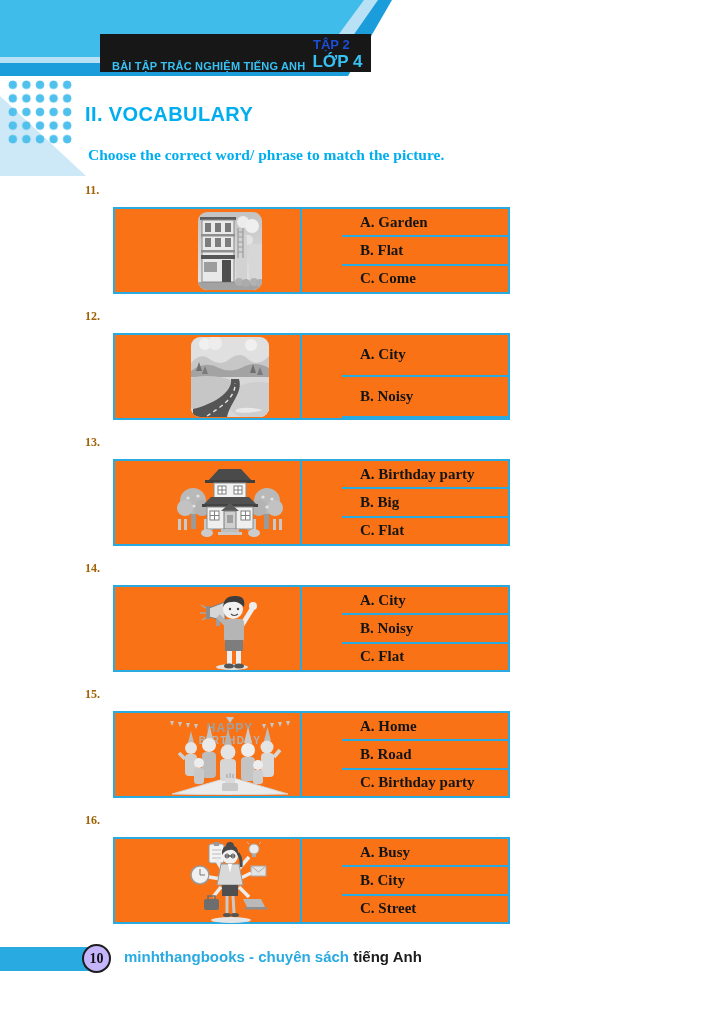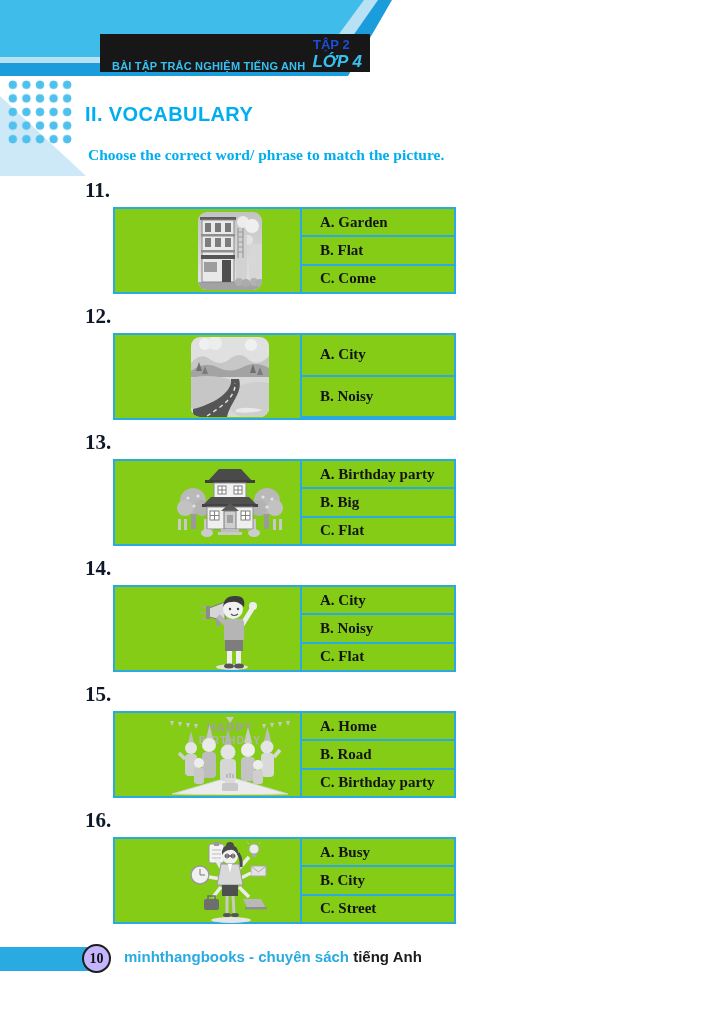--- a/index.html
+++ b/index.html
@@ -13,44 +13,44 @@
   .band-pale{width:390px;height:63px;background:#b9e1f6;
              clip-path:polygon(0 0,378px 0,334px 63px,0 63px);}
   .band-cyan{width:380px;height:57px;background:#3fbce9;
              clip-path:polygon(0 0,364px 0,322px 57px,0 57px);}
 
   .title-bar{position:absolute;left:82px;top:34px;height:38px;background:#171717;
              display:flex;align-items:flex-end;padding:0 8px 0 12px;gap:7px;margin-left:18px;}
   .series{font-family:"Liberation Sans",sans-serif;font-weight:bold;font-size:11px;
           color:#38c0f2;letter-spacing:.2px;white-space:nowrap;}
   .grade{font-family:"Liberation Sans",sans-serif;font-weight:bold;font-size:17px;
-         color:#38c0f2;white-space:nowrap;font-style:italic;}
+         color:#38c0f2;white-space:nowrap;}
   .volume{position:absolute;left:313px;top:37px;font-family:"Liberation Sans",sans-serif;
           font-weight:bold;font-size:13px;color:#1d4ed8;white-space:nowrap;}
   .endcap{position:absolute;left:352px;top:34px;width:9px;height:21px;background:#171717;
           transform:skewX(-25deg);}
 
   
   .wedge{position:absolute;left:0;top:96px;width:86px;height:80px;background:#cde8f7;
          clip-path:polygon(0 0,86px 80px,0 80px);}
   .dots{position:absolute;left:6px;top:78px;width:68px;height:68px;
         background-image:radial-gradient(circle,#4fc1ec 4px,transparent 4.6px);
         background-size:13.6px 13.6px;background-position:0 0;}
 
   
   .sec-title{position:absolute;left:85px;top:103px;font-family:"Liberation Sans",sans-serif;
              font-weight:800;font-size:20px;color:#00aeef;letter-spacing:.4px;}
   .instruction{position:absolute;left:88px;top:146px;font-weight:bold;font-size:15.5px;
                color:#00aeef;}
 
   
   .question{position:absolute;left:85px;width:380px;}
-  .qnum{font-weight:bold;font-size:21px;color:#0f172a;line-height:20px;}
-  .qtable{position:absolute;left:28px;top:27px;width:343px;height:87px;
-          box-sizing:border-box;border:2.5px solid #29abe2;display:flex;background:#84cc16;}
+  .qnum{font-weight:bold;font-size:12px;color:#a16207;line-height:20px;}
+  .qtable{position:absolute;left:28px;top:27px;width:397px;height:87px;
+          box-sizing:border-box;border:2.5px solid #29abe2;display:flex;background:#f97316;gap:40px;}
   .qimg{width:143px;box-sizing:border-box;border-right:2.5px solid #29abe2;
         display:flex;align-items:center;justify-content:center;margin-left:44px;}
   .qopts{flex:1;display:flex;flex-direction:column;}
   .qopt{flex:1;display:flex;align-items:center;padding-left:18px;
         font-size:15px;font-weight:600;color:#141414;}
   .qopt.mid{border-top:2.5px solid #29abe2;border-bottom:2.5px solid #29abe2;}
 
   
   .footer-bar{position:absolute;left:0;top:947px;width:104px;height:24px;background:#29abe2;
               border-radius:0 12px 12px 0;}

